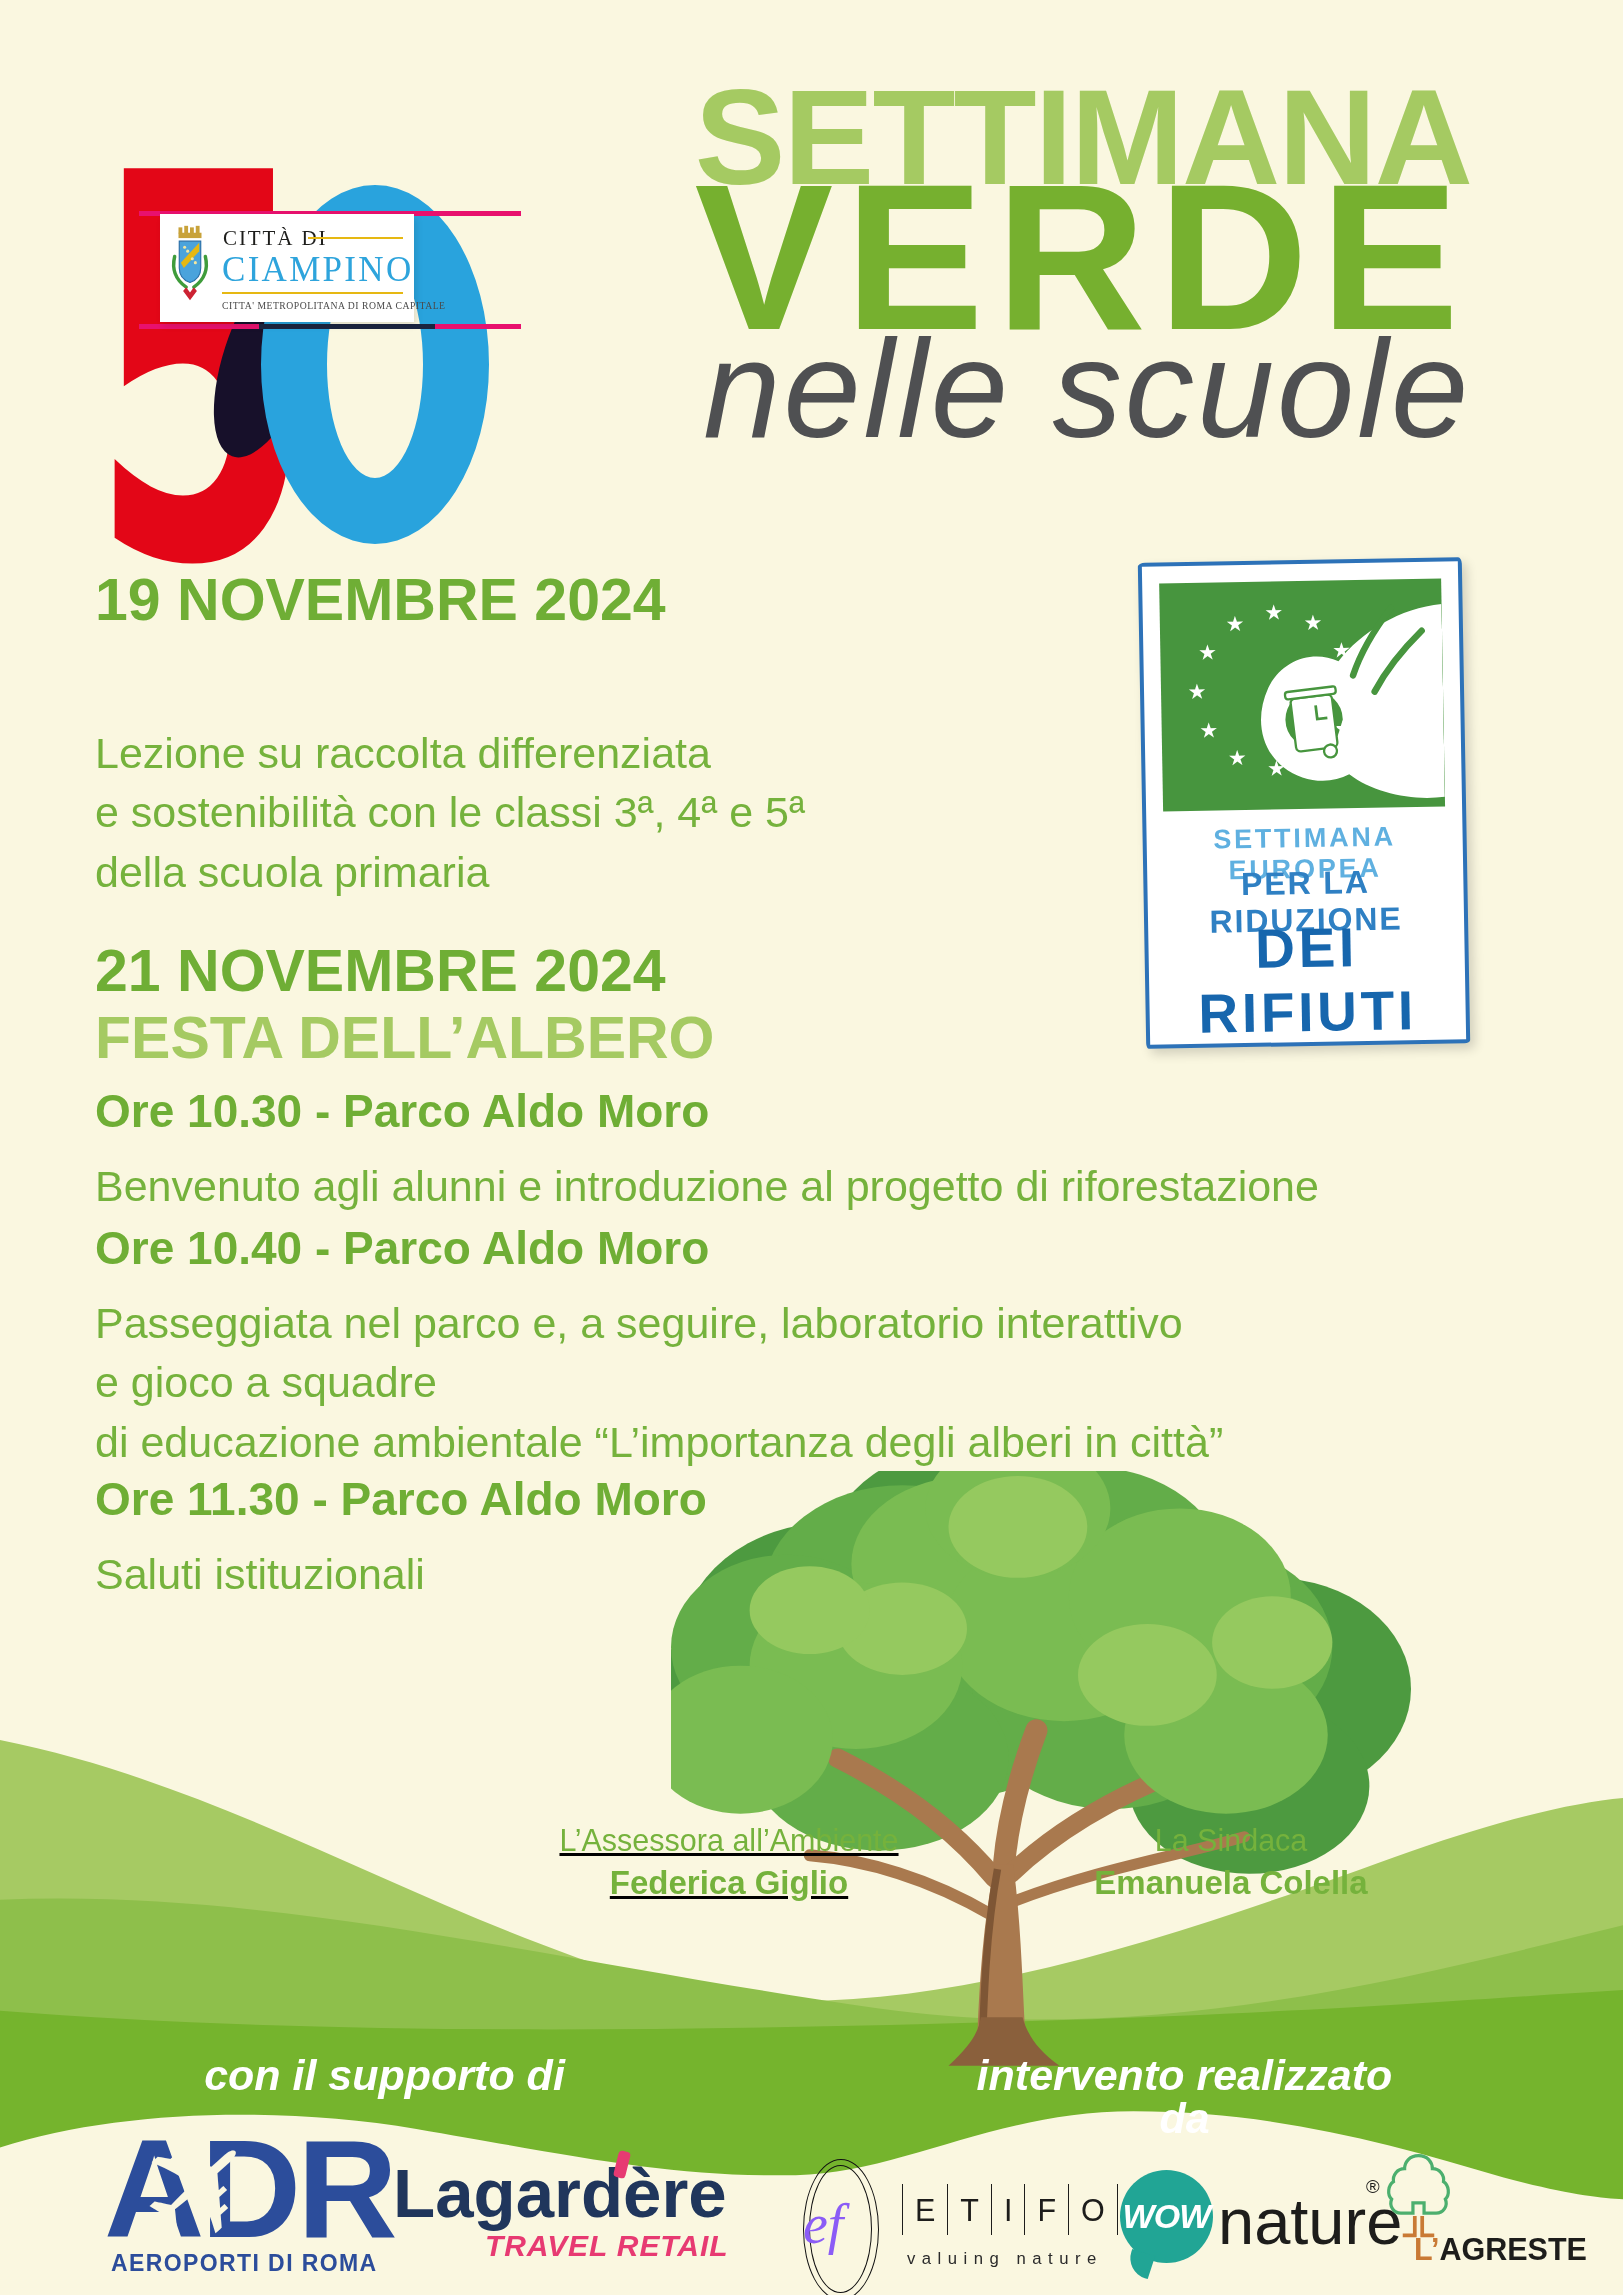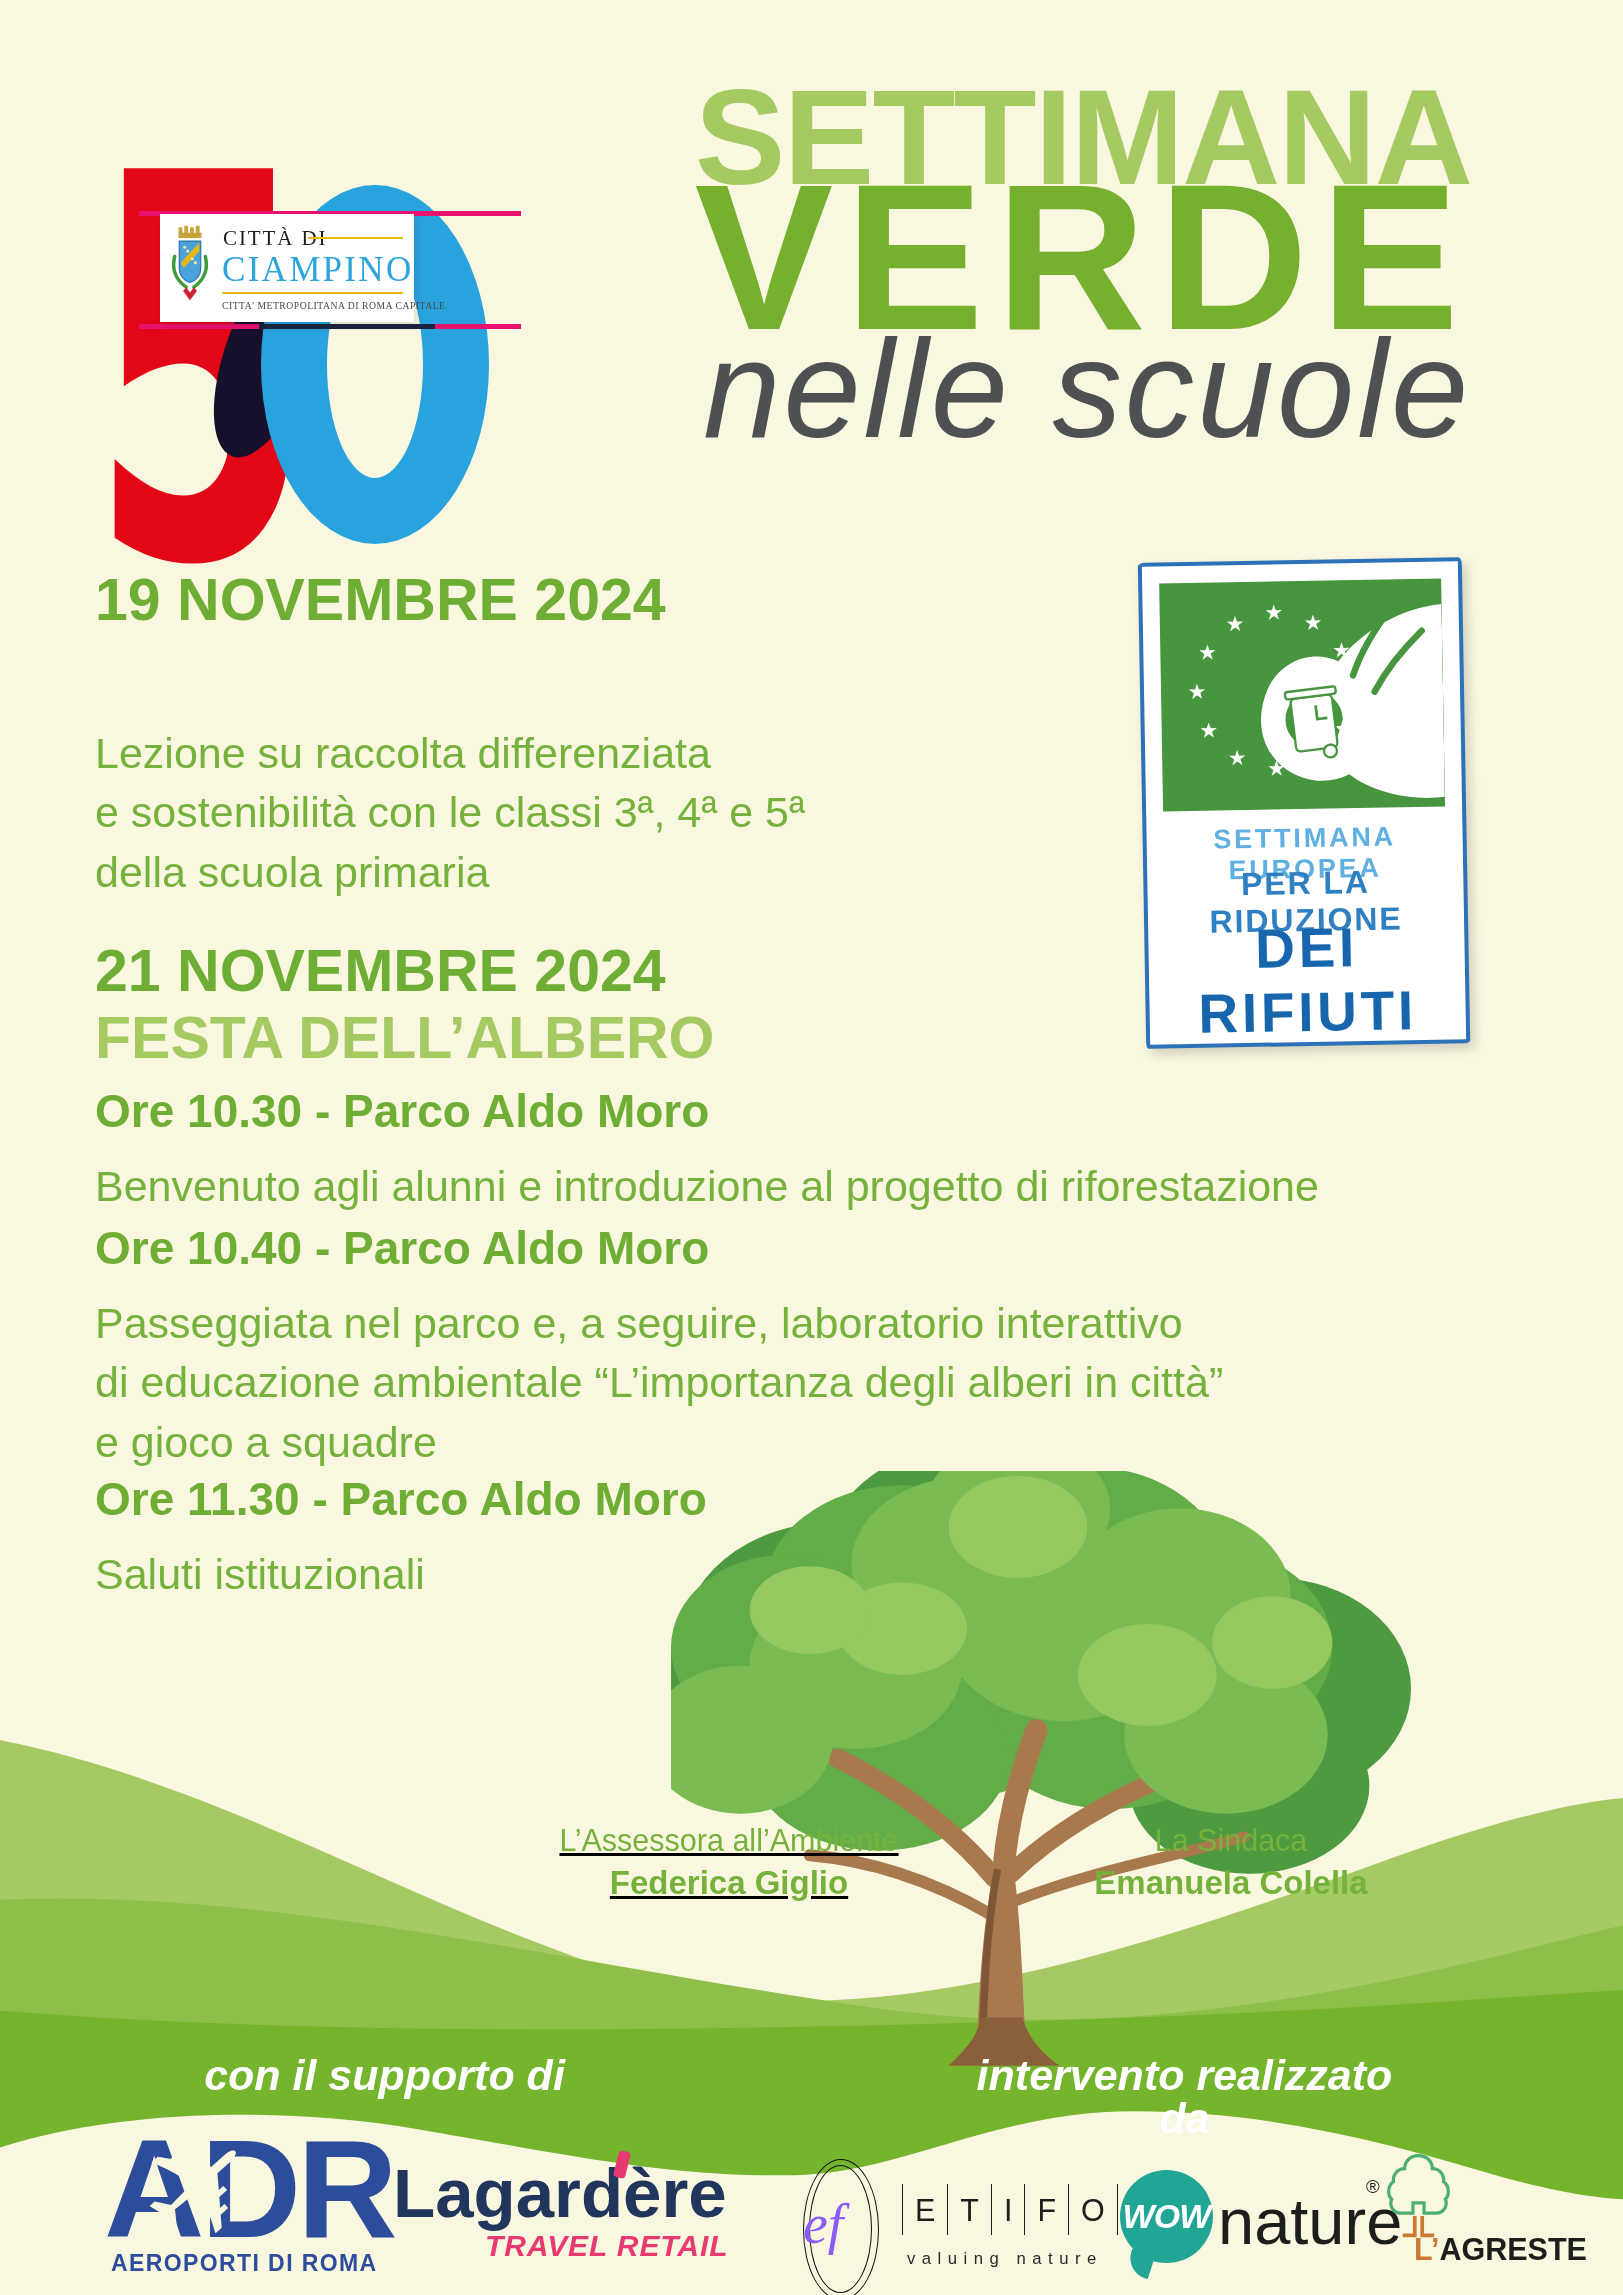--- a/index.html
+++ b/index.html
@@ -162,22 +162,22 @@
     <div>della scuola primaria</div>
   </div>
 
   <div class="ev ev-date" style="top:942px">21 NOVEMBRE 2024</div>
   <div class="ev ev-sub" style="top:1009px">FESTA DELL’ALBERO</div>
   <div class="ev ev-time" style="top:1088px">Ore 10.30 - Parco Aldo Moro</div>
   <div class="ev ev-body" style="top:1157px">Benvenuto agli alunni e introduzione al progetto di riforestazione</div>
   <div class="ev ev-time" style="top:1225px">Ore 10.40 - Parco Aldo Moro</div>
   <div class="ev ev-body" style="top:1294px">
     <div>Passeggiata nel parco e, a seguire, laboratorio interattivo</div>
+    <div>e gioco a squadre</div>
     <div>di educazione ambientale “L’importanza degli alberi in città”</div>
-    <div>e gioco a squadre</div>
   </div>
   <div class="ev ev-time" style="top:1476px">Ore 11.30 - Parco Aldo Moro</div>
   <div class="ev ev-body" style="top:1545px">Saluti istituzionali</div>
 
   <div id="serr-card">
     <div id="serr-square">
       <div id="eu-stars">
           <span style="left: 105px; top: 20.4px;">★</span>
           <span style="left: 144px; top: 31px;">★</span>
           <span style="left: 172px; top: 59px;">★</span>

